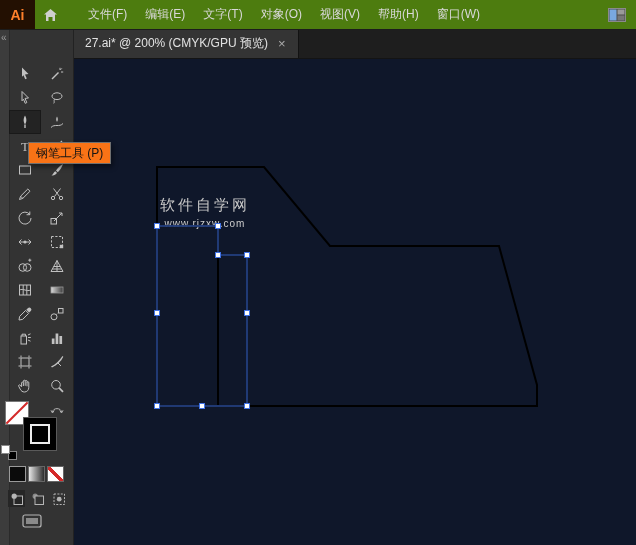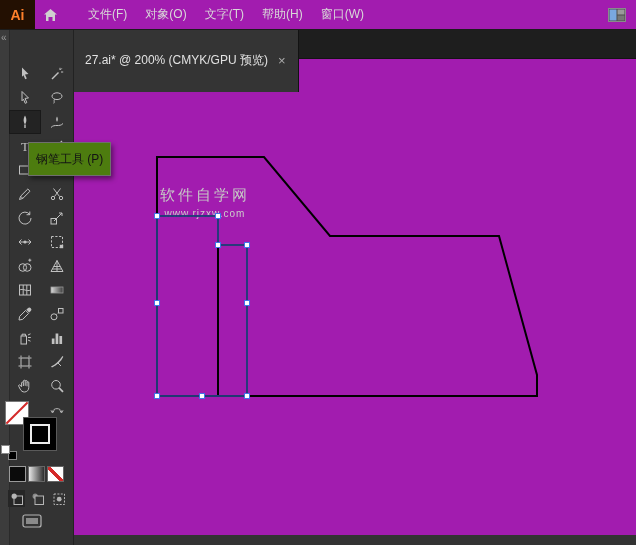--- a/index.html
+++ b/index.html
@@ -1,32 +1,32 @@
 <!DOCTYPE html>
 <html><head>
 <meta charset="utf-8">
 <style>
   html,body{margin:0;padding:0;}
   body{width:636px;height:545px;overflow:hidden;position:relative;
        background:#333;font-family:"Liberation Sans",sans-serif;
        -webkit-font-smoothing:antialiased;}
   
-  .menubar{position:absolute;left:0;top:0;width:636px;height:29px;background:#a21caf;
+  .menubar{position:absolute;left:0;top:0;width:636px;height:29px;background:#4d7c0f;
            border-bottom:1px solid #1c1c1c;display:flex;align-items:center;z-index:30;}
   .logo{width:35px;height:29px;background:#231002;color:#ff802b;font-weight:bold;
         font-size:14px;display:flex;align-items:center;justify-content:center;}
   .home{width:30px;display:flex;align-items:center;justify-content:center;}
   .menu{display:flex;margin-left:14px;}
   .menu-item{padding:0 9px;font-size:12px;color:#d8d8d8;line-height:29px;white-space:nowrap;}
   .arrange{position:absolute;right:10px;top:8px;}
   
   .tabbar{position:absolute;left:73px;top:29px;width:563px;height:29px;background:#1e1e1e;
           border-bottom:1px solid #141414;z-index:20;}
   .tab{position:absolute;left:0;top:0;height:29px;background:#343434;display:flex;
-       align-items:center;padding:17px 12px;gap:10px;border-right:1px solid #121212;}
+       align-items:center;padding:0 12px;gap:10px;border-right:1px solid #121212;}
   .tab-title{font-size:12px;color:#e2e2e2;white-space:nowrap;}
   .tab-close{font-size:13px;color:#ababab;cursor:default;}
   
   .dock{position:absolute;left:0;top:29px;width:73px;height:516px;background:#333;
         border-right:1px solid #222;z-index:25;}
   .dock-strip{position:absolute;left:0;top:0;width:9px;height:516px;background:#3c3c3c;
               border-right:1px solid #2a2a2a;}
   .collapse{position:absolute;left:1px;top:3px;font-size:10px;color:#9a9a9a;}
   .tools{position:absolute;left:9px;top:33px;display:grid;
          grid-template-columns:32px 32px;grid-auto-rows:24px;}
@@ -52,47 +52,49 @@
   .colorbtns{position:absolute;left:10px;top:438px;display:flex;gap:4px;}
   .cb{width:15px;height:14px;box-shadow:0 0 0 1px #666;}
   .cb-color{background:#0b0b0b;box-shadow:0 0 0 1px #9a9a9a;}
   .cb-grad{background:linear-gradient(to right,#e6e6e6,#2d2d2d);}
   .cb-none{background:linear-gradient(45deg,#fff 40%,#d42a2a 40%,#d42a2a 58%,#fff 58%);}
   .drawmodes{position:absolute;left:8px;top:461px;display:flex;gap:4px;}
   .dm{width:17px;height:17px;display:flex;align-items:center;justify-content:center;}
   .dm.pressed{background:#262626;}
   .screenmode{position:absolute;left:22px;top:484px;}
   
-  .canvas{position:absolute;left:73px;top:48px;width:563px;height:487px;background:#a21caf;}
+  .canvas{position:absolute;left:73px;top:58px;width:563px;height:487px;background:#0f172a;}
   .art{position:absolute;left:0;top:0;}
   .watermark{position:absolute;left:57px;top:138px;width:150px;text-align:center;
              color:#c6c6c6;z-index:0;}
   .wm1{font-size:15px;letter-spacing:3px;}
   .wm2{font-size:10px;letter-spacing:1px;margin-top:3px;color:#cccccc;}
   
-  .tooltip{position:absolute;left:28px;top:142px;background:#4d7c0f;border:1px solid #6f6f6f;
-           color:#141414;font-size:12px;line-height:16px;padding:8px 7px;
+  .tooltip{position:absolute;left:28px;top:142px;background:#f97316;border:1px solid #6f6f6f;
+           color:#141414;font-size:12px;line-height:16px;padding:2px 7px;
            box-shadow:2px 3px 5px rgba(0,0,0,.45);z-index:60;white-space:nowrap;}
 </style>
 </head>
 <body>
 
 <div class="app">
 
   <header class="menubar">
     <div class="logo">Ai</div>
     <div class="home">
       <svg width="15" height="14" viewBox="0 0 15 14">
           <path d="M7.5 1 L14 6.5 h-2 V13 H9.5 V9 h-4 v4 H3 V6.5 H1 Z" fill="#cfcfcf"></path>
         </svg>
     </div>
     <nav class="menu">
         <span class="menu-item">文件(F)</span>
+        <span class="menu-item">编辑(E)</span>
+        <span class="menu-item">文字(T)</span>
         <span class="menu-item">对象(O)</span>
-        <span class="menu-item">文字(T)</span>
+        <span class="menu-item">视图(V)</span>
         <span class="menu-item">帮助(H)</span>
         <span class="menu-item">窗口(W)</span>
       </nav>
     <div class="arrange">
       <svg width="18" height="14" viewBox="0 0 18 14">
         <rect x="0.5" y="0.5" width="17" height="13" fill="#4d4d4d" stroke="#8a8a8a"></rect>
         <rect x="1.5" y="1.5" width="7" height="11" fill="#79a8e0"></rect>
         <rect x="9.5" y="1.5" width="7" height="5" fill="#9a9a9a"></rect>
         <rect x="9.5" y="7.5" width="7" height="5" fill="#777"></rect>
       </svg>

